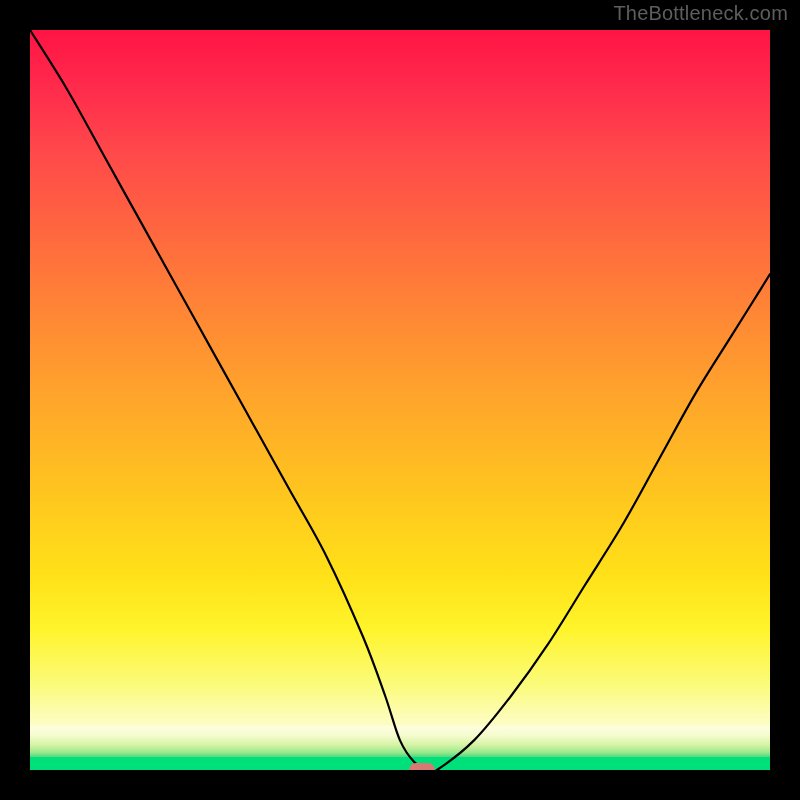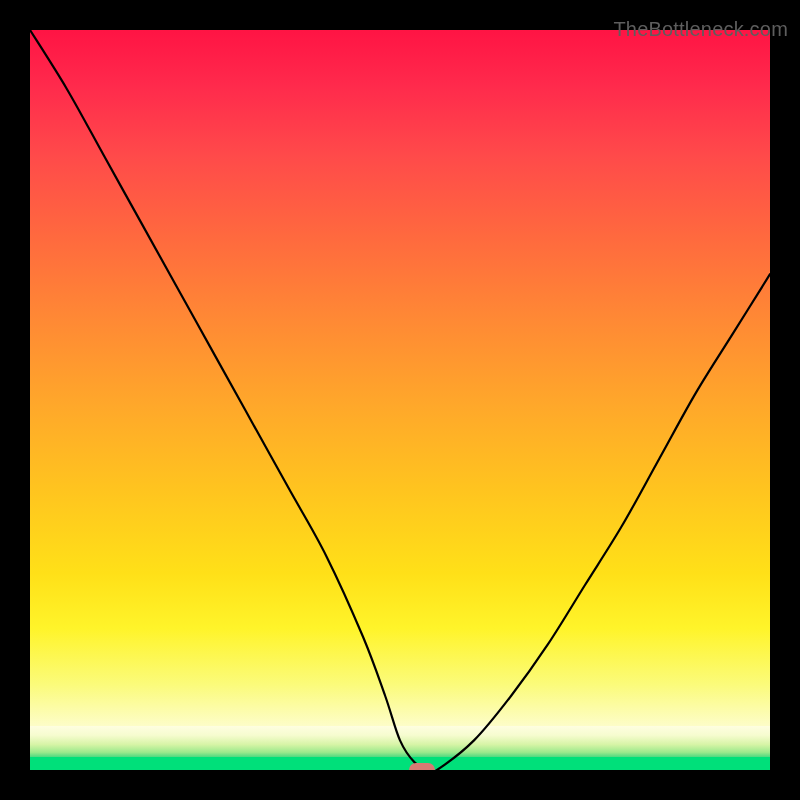--- a/index.html
+++ b/index.html
@@ -12,21 +12,21 @@
     font-family: Arial, Helvetica, sans-serif;
   }
   .frame {
     position: relative;
     width: 800px;
     height: 800px;
     background: #000;
   }
   .watermark {
     position: absolute;
-    top: 18px;
+    top: 2px;
     right: 12px;
     color: #5e5e5e;
     font-size: 20px;
     font-weight: 500;
     letter-spacing: 0.2px;
     z-index: 10;
   }
   .plot-area {
     position: absolute;
     left: 30px;

